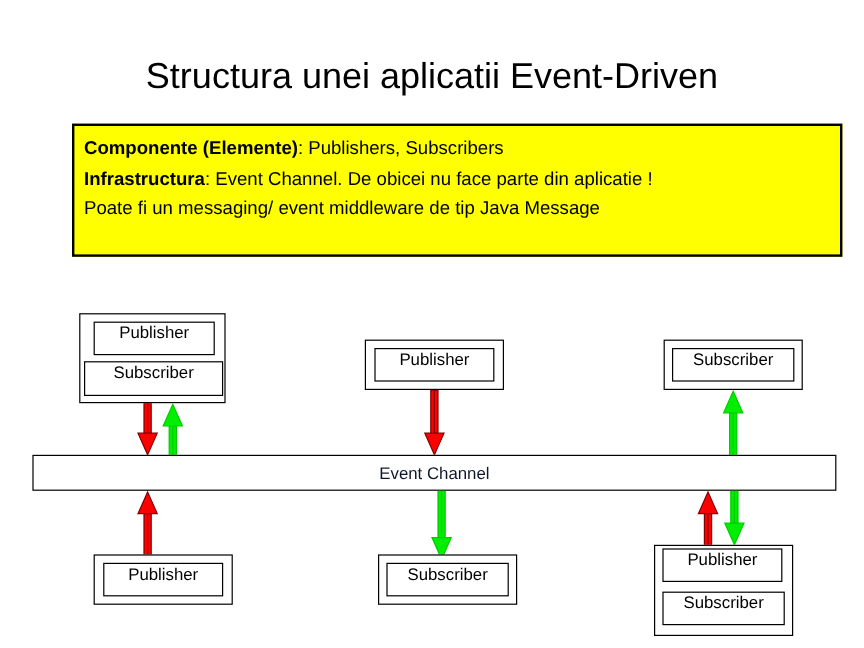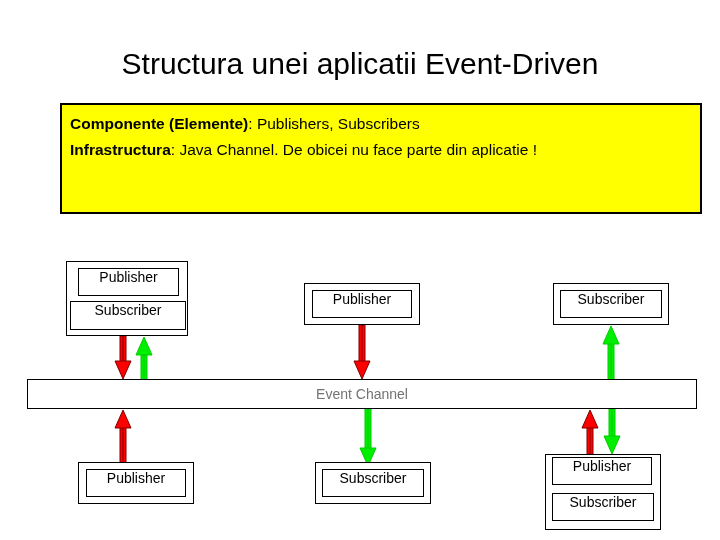--- a/index.html
+++ b/index.html
@@ -85,21 +85,21 @@
     top: 379px;
     width: 670px;
     height: 30px;
     border: 1px solid #000000;
     background: #ffffff;
     box-sizing: border-box;
     display: flex;
     align-items: center;
     justify-content: center;
     font-size: 14px;
-    color: #737373;
+    color: #0f172a;
   }
 
   
   .arrow {
     position: absolute;
   }
   .arrow svg { display: block; }
 </style>
 </head>
 <body>
@@ -107,23 +107,24 @@
 <div id="slide-title">Structura unei aplicatii Event-Driven</div>
 
 <div id="description-panel">
 
   <div class="desc-line">
     <span class="lead">Componente (Elemente)</span><span>: Publishers, Subscribers</span>
   </div>
 
 
   <div class="desc-line">
-    <span class="lead">Infrastructura</span><span>: Java Channel. De obicei nu face parte din aplicatie !</span>
+    <span class="lead">Infrastructura</span><span>: Event Channel. De obicei nu face parte din aplicatie !</span>
   </div>
 
+  <div class="desc-cont">Poate fi un messaging/ event middleware de tip Java Message</div>
 </div>
 
 <div class="group-box" style="left:66px; top:261px; width:122px; height:75px;"></div>
 <div class="node-box" style="left:78px; top:268px; width:101px; height:28px;">
   <span>Publisher</span>
 </div>
 <div class="node-box" style="left:70px; top:301px; width:116px; height:29px;">
   <span>Subscriber</span>
 </div>
 

